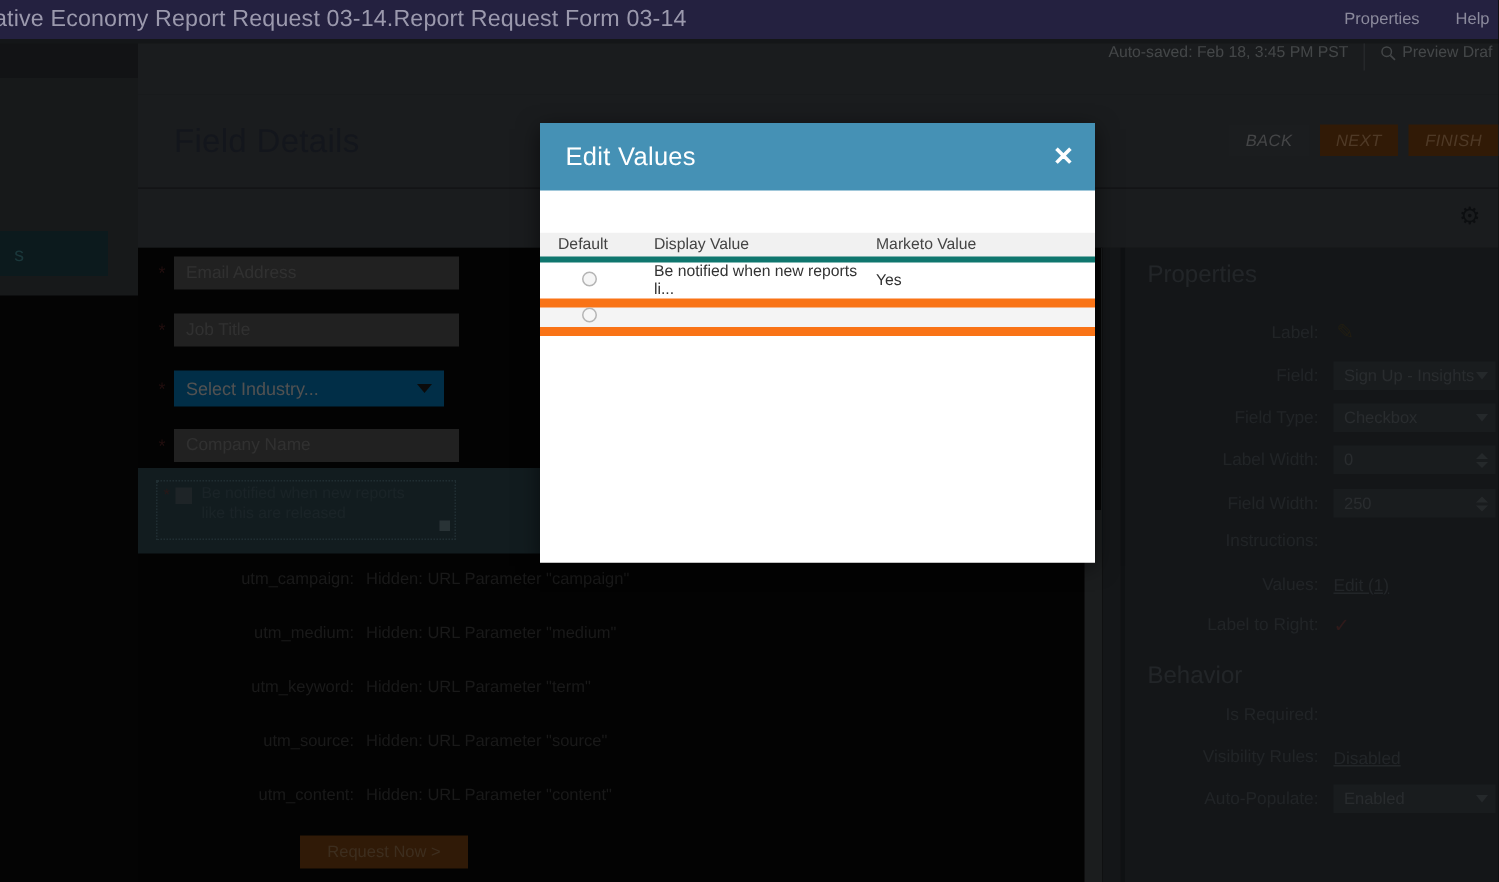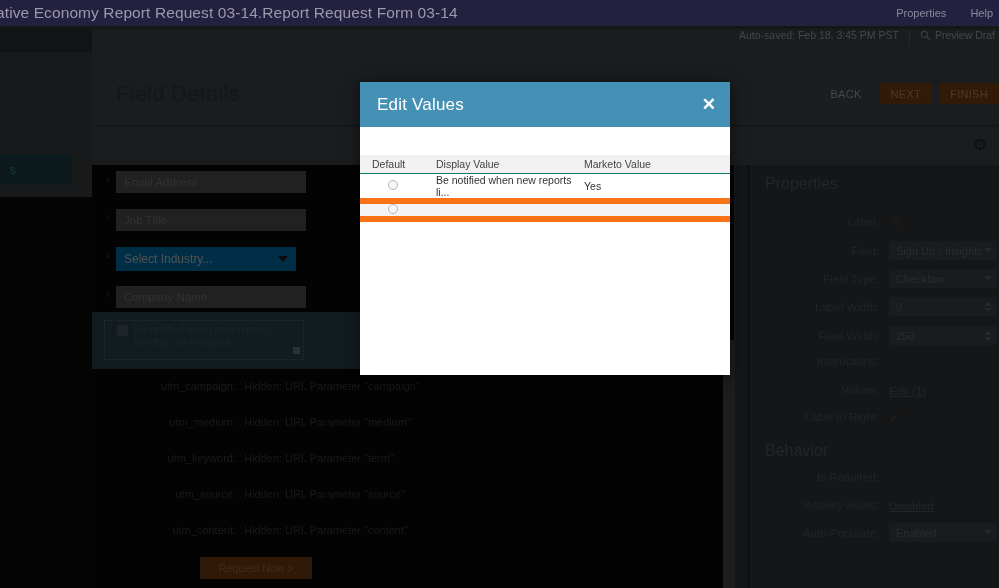--- a/index.html
+++ b/index.html
@@ -139,20 +139,21 @@
   .wz-btn {
     height: 21px;
     padding: 0 11px;
     border: none;
     font-size: 11px;
     font-family: "Liberation Sans", sans-serif;
     color: #a9a39d;
     display: flex;
     align-items: center;
     letter-spacing: .3px;
+    font-style: italic;
   }
   .wz-back { background: #3f4348; color: #9c9ea1; }
   .wz-next { background: #713c0e; color: #b28257; }
   .wz-finish { background: #713c0e; color: #b28257; }
 
   
   .header-rule {
     position: absolute;
     left: 92px; top: 125px;
     width: 907px; height: 1px;
@@ -472,21 +473,21 @@
   }
   .modal-body {
     flex: 1 1 auto;
     background: #ffffff;
     overflow: hidden;
     position: relative;
   }
   .vtable { width: 100%; border-collapse: collapse; }
   .vtable thead th {
     background: #f1f1f1;
-    border-bottom: 1px solid #0f766e;
+    border-bottom: 4px solid #0f766e;
     font-size: 10.5px;
     font-weight: normal;
     color: #444;
     text-align: left;
     height: 18px;
     padding: 0 0 0 8px;
   }
   .col-default { width: 68px; padding-left: 12px !important; }
   .col-display { width: 148px; }
   .col-marketo { width: auto; }

